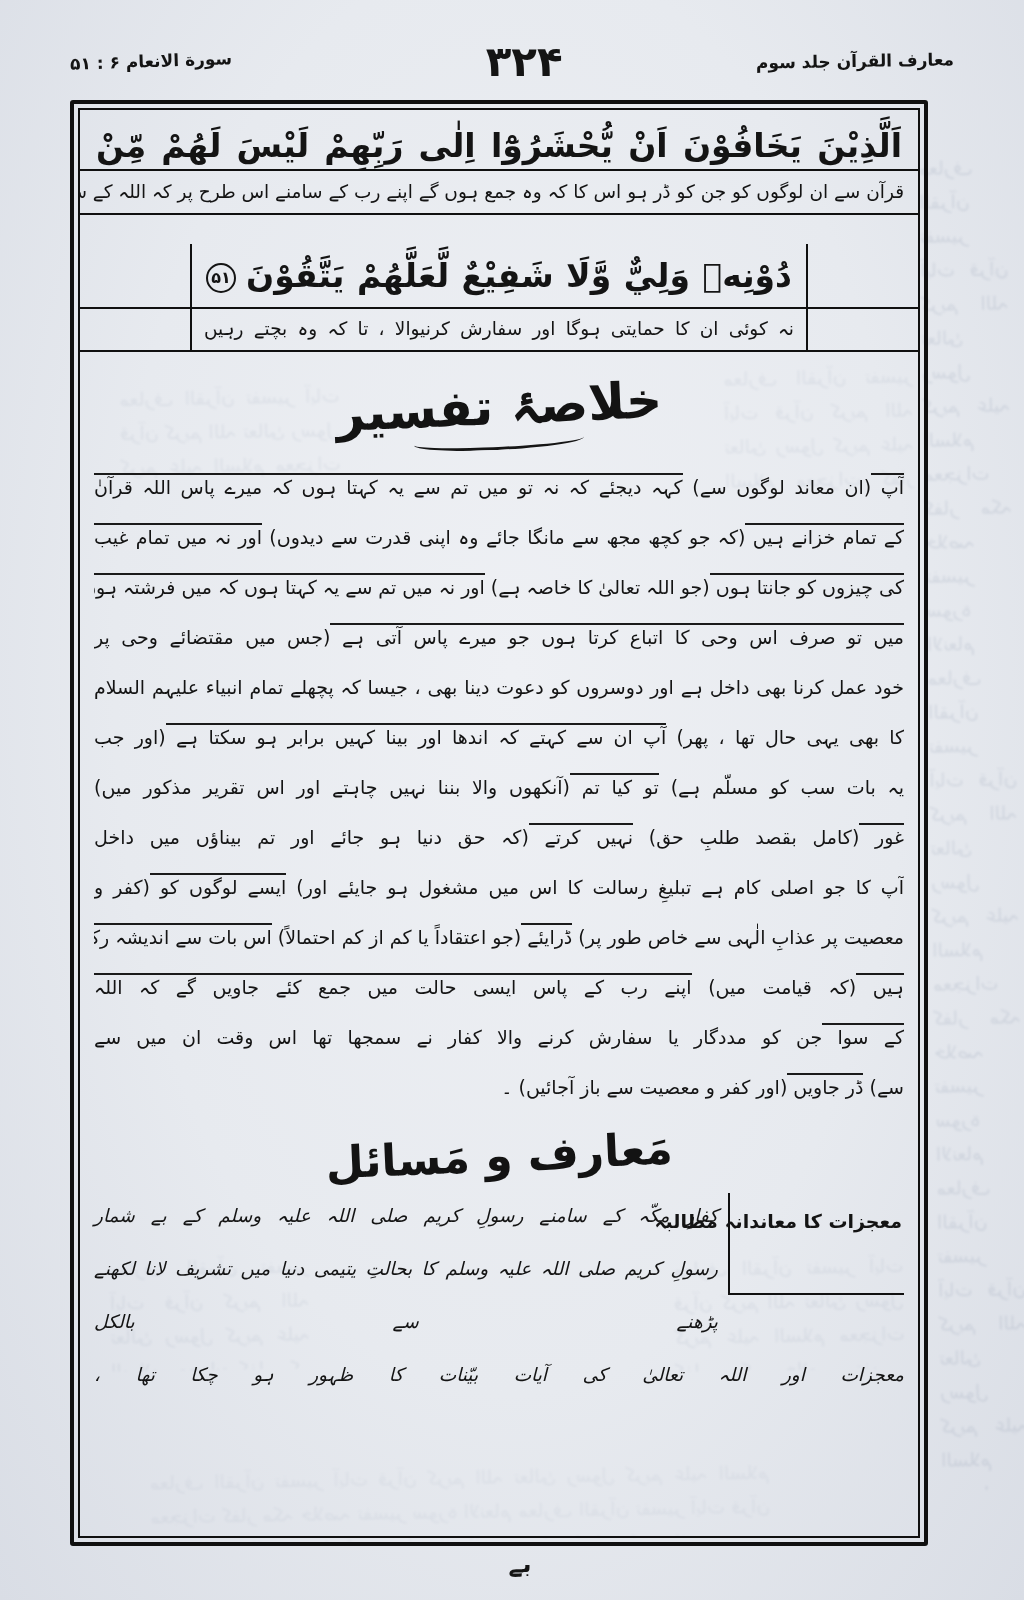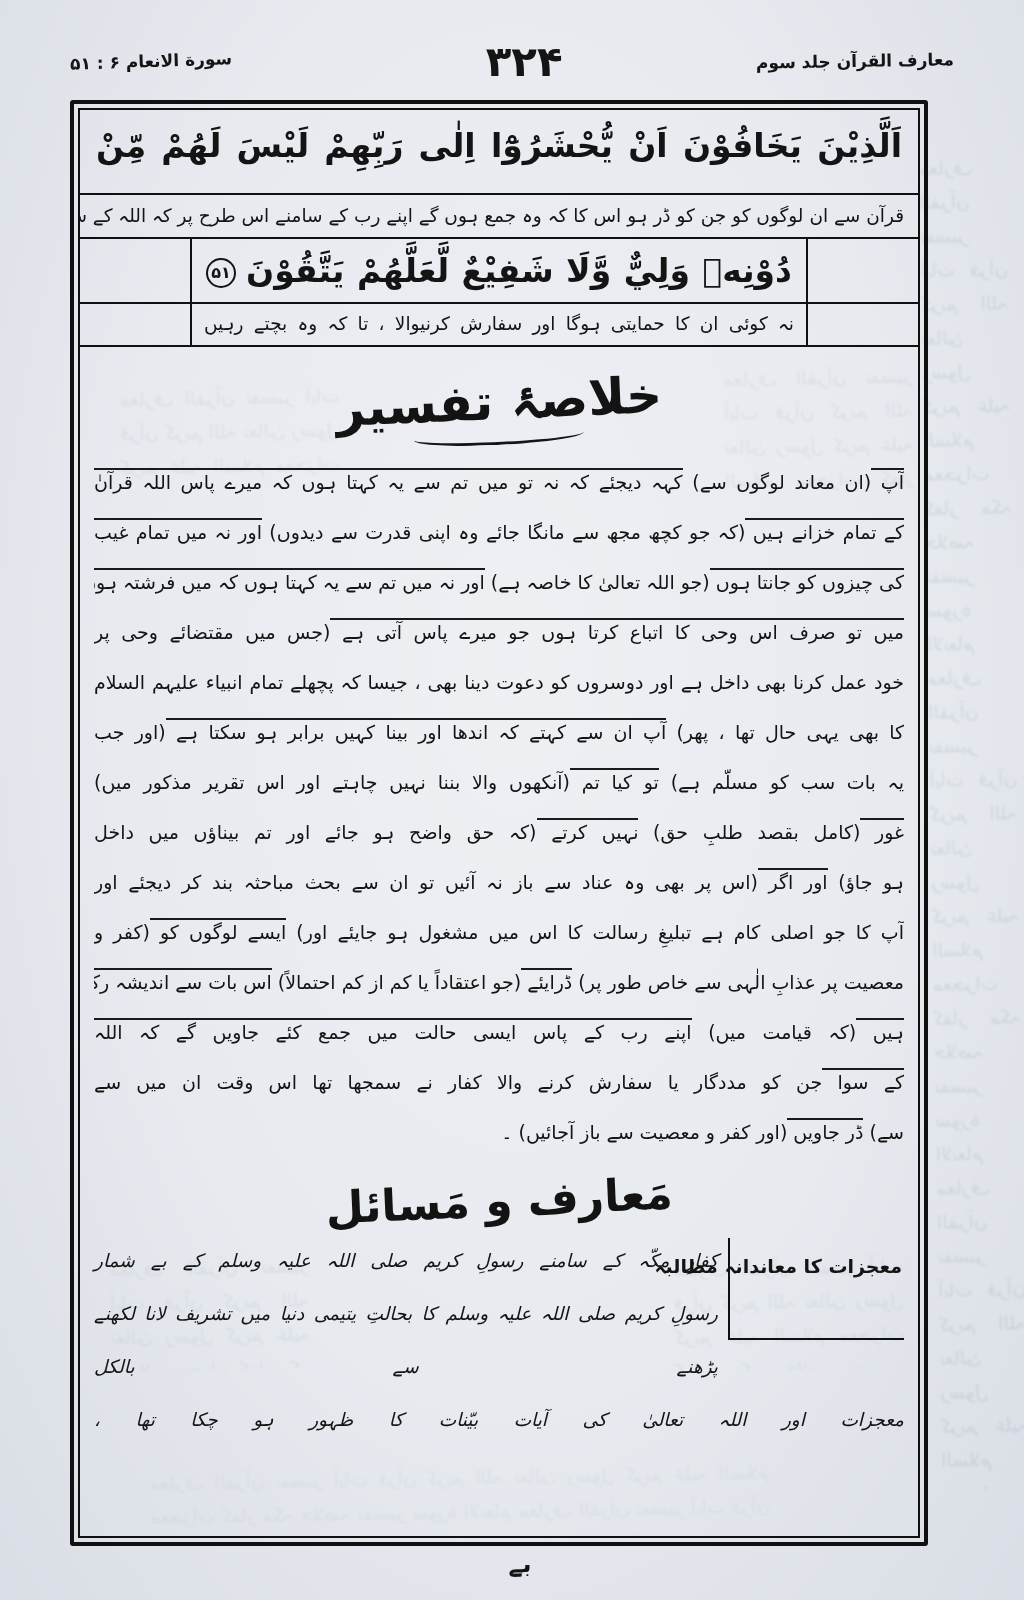--- a/index.html
+++ b/index.html
@@ -31,31 +31,31 @@
   .frame-inner{
     position:absolute; inset:4px; border:2px solid #101010;
     display:flex; flex-direction:column;
   }
 
   
   .vrow{ border-bottom:2.5px solid #101010; }
   .arabic{
     font-size:33px; font-weight:bold; line-height:1.35;
     text-align:justify; text-align-last:justify;
-    padding:14px 16px 24px; white-space:nowrap; overflow:hidden;
+    padding:14px 16px 0; white-space:nowrap; overflow:hidden;
   }
   .trans{
     font-size:18.5px; line-height:1.4;
     text-align:justify; text-align-last:justify;
     padding:8px 14px 9px; white-space:nowrap; overflow:hidden;
   }
   .vgrid{ display:grid; grid-template-columns:110px 1fr 110px; }
   .vgrid .side{ }
   .vgrid .mid{ border-left:2.5px solid #101010; border-right:2.5px solid #101010; }
-  .vgrid.rowA > div{ border-bottom:2.5px solid #101010; }
+  .vgrid.rowA > div{ border-bottom:2.5px solid #101010;margin-top:29px; }
   .vgrid .arabic{ padding:10px 14px 8px; }
   .vgrid .trans{ padding:7px 12px 8px; }
   .ayah-badge{
     display:inline-flex; width:30px; height:30px; border:2.5px solid #141414;
     border-radius:50%; align-items:center; justify-content:center;
     font-size:16px; font-weight:bold; vertical-align:middle; margin-right:10px;
   }
 
   
   .bighead{
@@ -153,22 +153,21 @@
       <div class="bighead head1">خلاصۂ تفسیر</div>
       <div class="flourish"></div>
       <div class="textblock">
           <div class="t-line"><span class="ov">آپ </span><span>(ان معاند لوگوں سے) </span><span class="ov">کہہ دیجئے کہ نہ تو میں تم سے یہ کہتا ہوں کہ میرے پاس اللہ قرآنٰ</span></div>
           <div class="t-line"><span class="ov">کے تمام خزانے ہیں </span><span>(کہ جو کچھ مجھ سے مانگا جائے وہ اپنی قدرت سے دیدوں) </span><span class="ov">اور نہ میں تمام غیب</span></div>
           <div class="t-line"><span class="ov">کی چیزوں کو جانتا ہوں </span><span>(جو اللہ تعالیٰ کا خاصہ ہے) </span><span class="ov">اور نہ میں تم سے یہ کہتا ہوں کہ میں فرشتہ ہوں</span></div>
           <div class="t-line"><span class="ov">میں تو صرف اس وحی کا اتباع کرتا ہوں جو میرے پاس آتی ہے </span><span>(جس میں مقتضائے وحی پر</span></div>
           <div class="t-line"><span>خود عمل کرنا بھی داخل ہے اور دوسروں کو دعوت دینا بھی ، جیسا کہ پچھلے تمام انبیاء علیہم السلام</span></div>
           <div class="t-line"><span>کا بھی یہی حال تھا ، پھر) </span><span class="ov">آپ ان سے کہتے کہ اندھا اور بینا کہیں برابر ہو سکتا ہے </span><span>(اور جب</span></div>
           <div class="t-line"><span>یہ بات سب کو مسلّم ہے) </span><span class="ov">تو کیا تم </span><span>(آنکھوں والا بننا نہیں چاہتے اور اس تقریر مذکور میں)</span></div>
-          <div class="t-line"><span class="ov">غور </span><span>(کامل بقصد طلبِ حق) </span><span class="ov">نہیں کرتے </span><span>(کہ حق واضح ہو جائے اور تم بیناؤں میں داخل</span></div>
-          <div class="t-line"><span>ہو جاؤ) </span><span class="ov">اور اگر </span><span>(اس پر بھی وہ عناد سے باز نہ آئیں تو ان سے بحث مباحثہ بند کر دیجئے اور</span></div>
+          <div class="t-line"><span class="ov">غور </span><span>(کامل بقصد طلبِ حق) </span><span class="ov">نہیں کرتے </span><span>(کہ حق دنیا ہو جائے اور تم بیناؤں میں داخل</span></div>
           <div class="t-line"><span>آپ کا جو اصلی کام ہے تبلیغِ رسالت کا اس میں مشغول ہو جایئے اور) </span><span class="ov">ایسے لوگوں کو </span><span>(کفر و</span></div>
           <div class="t-line"><span>معصیت پر عذابِ الٰہی سے خاص طور پر) </span><span class="ov">ڈرایئے </span><span>(جو اعتقاداً یا کم از کم احتمالاً) </span><span class="ov">اس بات سے اندیشہ رکھتے</span></div>
           <div class="t-line"><span class="ov">ہیں </span><span>(کہ قیامت میں) </span><span class="ov">اپنے رب کے پاس ایسی حالت میں جمع کئے جاویں گے کہ اللہ</span></div>
           <div class="t-line"><span class="ov">کے سوا </span><span>جن کو مددگار یا سفارش کرنے والا کفار نے سمجھا تھا اس وقت ان میں سے</span></div>
           <div class="t-line no-just"><span>سے) </span><span class="ov">ڈر جاویں </span><span>(اور کفر و معصیت سے باز آجائیں) ۔</span></div>
         </div>
 
       <div class="bighead head2">مَعارف و مَسائل</div>
       <div class="maarif-block">
         <div class="side-box">

